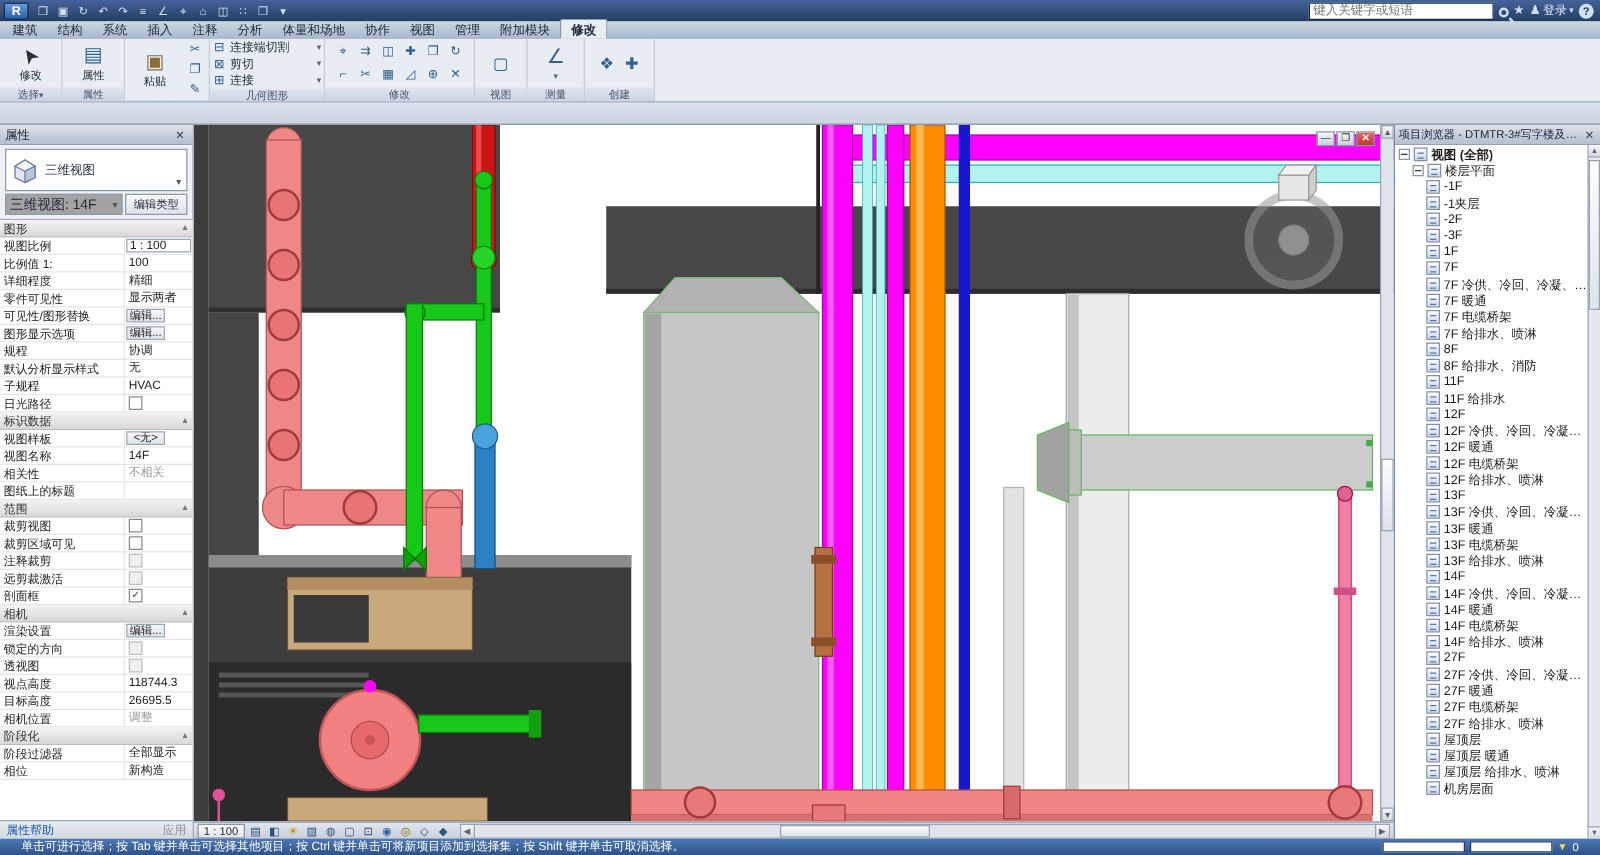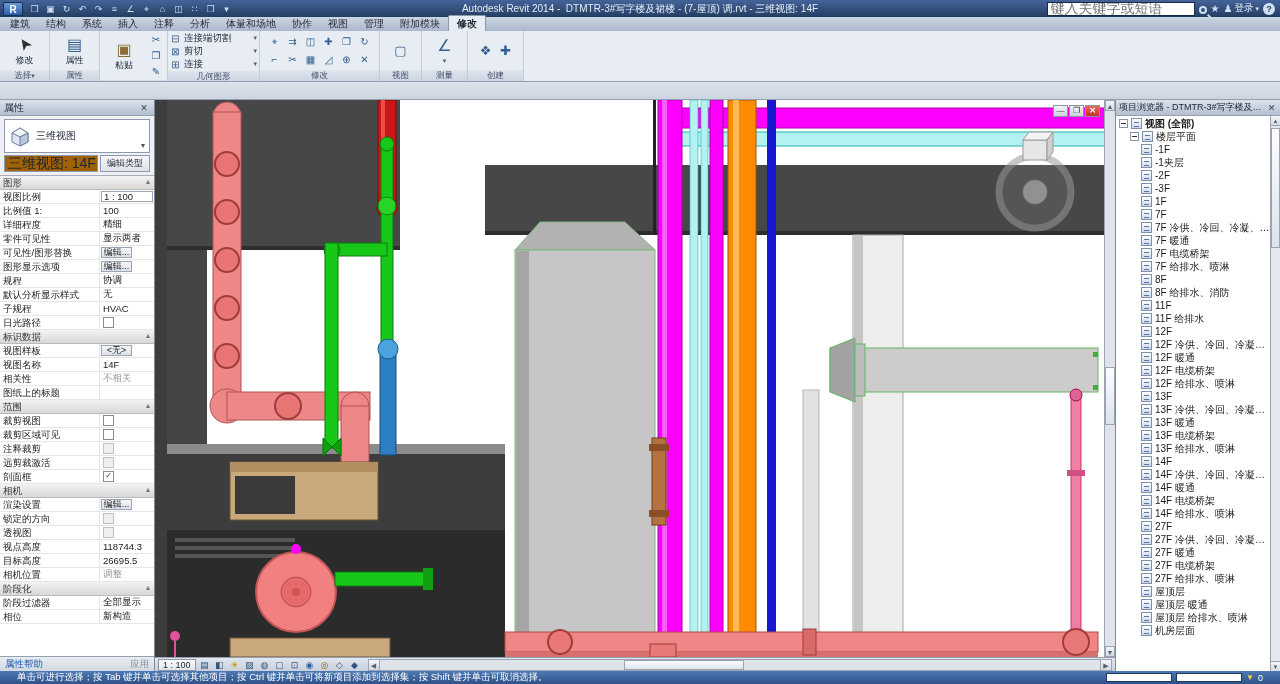--- a/index.html
+++ b/index.html
@@ -6,21 +6,21 @@
 html,body{width:1280px;height:684px;overflow:hidden}
 body{font-family:"Liberation Sans",sans-serif;font-size:11px;background:#888;position:relative;-webkit-font-smoothing:antialiased}
 
 
 #titlebar{position:absolute;left:0;top:0;right:0;height:17px;background:linear-gradient(#44639a,#243e61);display:flex;align-items:center;color:#d8e2f0}
 .applogo{width:20px;height:14px;background:linear-gradient(#6b9ad8,#2a5fa8);color:#fff;font-weight:bold;text-align:center;font-size:10px;line-height:14px;border-radius:2px;margin:0 4px 0 3px;border:1px solid #16304f}
 .qat{display:flex;gap:1px;z-index:2}
 .qicon{width:15px;height:14px;font-size:9px;color:#cfe0f4;text-align:center;line-height:14px;cursor:default}
 .titletext{position:absolute;left:0;right:0;text-align:center;font-size:10px;color:#e6edf7;pointer-events:none;white-space:nowrap}
 .infocenter{margin-left:auto;display:flex;align-items:center;gap:4px;padding-right:5px;z-index:2}
-.searchbox{width:148px;height:14px;font-size:14px;border:1px solid #152b47;background:#fff;color:#555;padding:0 3px;font-family:Liberation Mono, monospace}
+.searchbox{width:148px;height:14px;font-size:10px;border:1px solid #152b47;background:#fff;color:#555;padding:0 3px;font-family:Liberation Serif, serif}
 .icbtn{font-size:10px;color:#cfe0f4;line-height:13px}
 .i-search{display:inline-block;width:8px;height:8px;border:2px solid #cfe0f4;border-radius:50%;position:relative;top:1px}
 .i-search::after{content:"";position:absolute;width:4px;height:2px;background:#cfe0f4;transform:rotate(45deg);left:6px;top:7px}
 .signin{display:flex;align-items:center;gap:2px;font-size:9.5px;color:#e6edf7}
 .helpbtn{width:12px;height:12px;border-radius:50%;background:#cfe0f4;color:#243e61;font-size:9px;font-weight:bold;text-align:center;line-height:12px}
 
 
 #tabrow{position:absolute;top:17px;left:0;right:0;height:14px;background:linear-gradient(#ccd6e3,#a9b8cd);display:flex;align-items:flex-end;padding-left:2px}
 .rtab{font-size:10px;padding:1px 8px 0;color:#1d2736;cursor:default;white-space:nowrap}
 .rtab.kind-active{background:#e8edf4;border:1px solid #8d99ac;border-bottom:none;border-radius:2px 2px 0 0;font-weight:bold}
@@ -51,21 +51,21 @@
 
 
 #props{position:absolute;left:0;top:100px;width:155px;bottom:13px;background:#eef0f3;border-right:1px solid #7f8a9b;display:flex;flex-direction:column}
 .palhead{height:16px;background:linear-gradient(#dce2ea,#b4bfd0);display:flex;align-items:center;font-size:10px;color:#1c2535;padding:0 4px;border-bottom:1px solid #94a0b2;flex:none}
 .palhead .x{margin-left:auto;font-size:9px;color:#3a4354;width:12px;text-align:center}
 .typesel{margin:3px 4px 2px;background:#fff;border:1px solid #8d99ac;height:34px;display:flex;align-items:center;gap:4px;padding:0 3px;flex:none}
 .tsicon{width:24px;height:24px;flex:none}
 .tsname{font-size:10px;color:#1c2535}
 .tsarrow{margin-left:auto;color:#555;font-size:8px;align-self:flex-end;padding:0 1px 2px 0}
 .selrow{display:flex;margin:0 4px 3px;gap:2px;height:17px;flex:none}
-.selcombo{flex:1;background:#a16207;border:1px solid #8d99ac;font-size:14px;display:flex;align-items:center;padding:0 3px;color:#1c2535;white-space:nowrap;overflow:hidden}
+.selcombo{flex:1;background:#a3a3a3;border:1px solid #8d99ac;font-size:11px;display:flex;align-items:center;padding:0 3px;color:#1c2535;white-space:nowrap;overflow:hidden}
 .selcombo::after{content:"▾";margin-left:auto;font-size:8px;color:#555}
 .edittype{width:50px;background:linear-gradient(#f6f7f9,#dfe3e9);border:1px solid #8d99ac;font-size:9px;text-align:center;line-height:15px;overflow:hidden;white-space:nowrap;color:#1c2535}
 #pgrid{flex:1;overflow:hidden;background:#fff;border-top:1px solid #aab;font-size:9.5px}
 .prow{display:flex;height:14px;border-bottom:1px solid #e6e6e6;align-items:stretch}
 .plab{width:100px;padding:1px 3px;color:#222;overflow:hidden;white-space:nowrap;border-right:1px solid #e6e6e6;flex:none}
 .pval{flex:1;padding:1px 3px;overflow:hidden;white-space:nowrap;display:flex;align-items:center;color:#222}
 .prow.kind-group{background:linear-gradient(#f3f3f3,#d8d8d8);font-weight:normal;border-bottom:1px solid #bbb}
 .prow.kind-group .plab{width:auto;flex:1;border:none;color:#333}
 .prow.kind-group::after{content:"▴";color:#777;font-size:8px;padding:1px 4px 0 0}
 .prow.kind-drop .pval{border:1px solid #9aa4b5;background:#fff;margin:1px;height:11px;padding:0 2px}
@@ -146,23 +146,20 @@
       <span class="qicon"><span>↷</span></span>
       <span class="qicon"><span>≡</span></span>
       <span class="qicon"><span>∠</span></span>
       <span class="qicon"><span>⌖</span></span>
       <span class="qicon"><span>⌂</span></span>
       <span class="qicon"><span>◫</span></span>
       <span class="qicon"><span>∷</span></span>
       <span class="qicon"><span>❐</span></span>
       <span class="qicon"><span>▾</span></span>
     </div>
-  <div class="titletext">
-    <span>Autodesk Revit 2014 -</span>&nbsp;&nbsp;<span>DTMTR-3#写字楼及裙楼 - (7-屋顶) 调.rvt - 三维视图: 14F</span>
-  </div>
   <div class="infocenter">
     <input class="searchbox" placeholder="键入关键字或短语" style="">
     <span class="i-search"></span>
     <span class="icbtn">★</span>
     <span class="signin">
       <span class="icbtn">♟</span>
       <span>登录</span>
       <span class="icbtn" style="font-size:7px">▾</span>
     </span>
     <span class="helpbtn">?</span>

